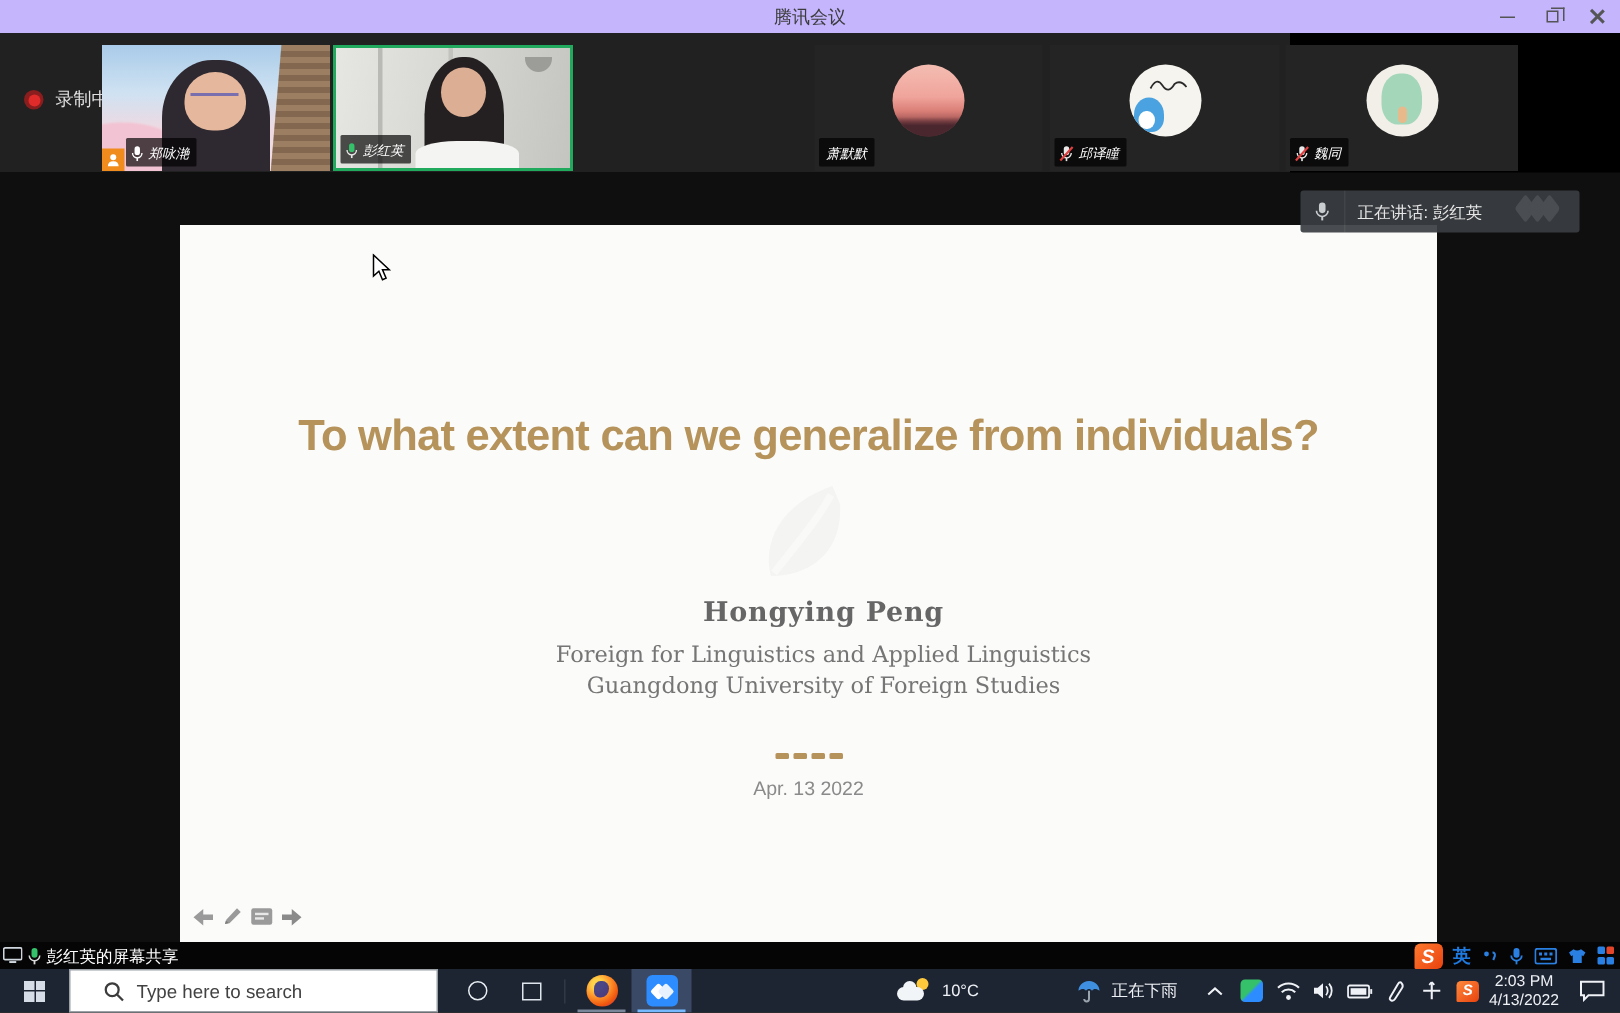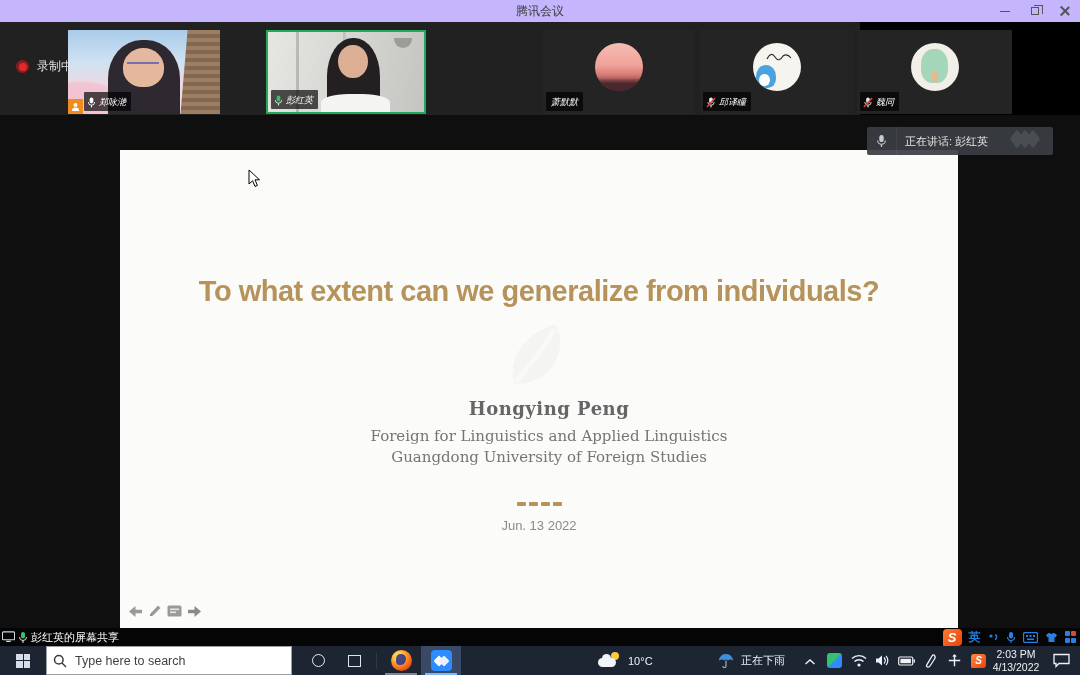--- a/index.html
+++ b/index.html
@@ -20,21 +20,21 @@
   .glyph-close:before { transform:rotate(45deg); } .glyph-close:after { transform:rotate(-45deg); }
 
   
   .video-strip { position:absolute; top:22px; left:0; width:860px; height:93px; background:#212121; }
   .recording { position:absolute; left:16px; top:36px; display:flex; align-items:center; gap:8px; }
   .rec-dot { width:13px; height:13px; border-radius:50%; background:#8a1d1d; position:relative; }
   .rec-dot:before { content:""; position:absolute; left:2.5px; top:2.5px; width:8px; height:8px; border-radius:50%; background:#e02b2b; }
   .rec-label { color:#e0e0e0; font-size:12px; }
 
   .tile { position:absolute; top:8px; height:84px; background:#242424; overflow:hidden; }
-  .tile.speaking { border:2px solid #21a95e;margin-left:44px; }
+  .tile.speaking { border:2px solid #21a95e; }
   .nametag { position:absolute; left:3px; bottom:3px; background:rgba(0,0,0,0.68); color:#fff; font-size:9px; padding:4px 5px 2px 3px; display:flex; align-items:center; gap:3px; border-radius:1px; z-index:5; white-space:nowrap;font-style:italic; }
   .nametag.noicon { padding-left:5px; }
   .host-badge { position:absolute; left:0; bottom:0; width:15px; height:15px; background:#f08c1e; display:flex; align-items:center; justify-content:center; z-index:6; }
   .mic-svg { display:block; }
 
   
   .scene1 { position:absolute; inset:0; background:linear-gradient(to bottom,#a9cbe9 0%,#cfe2f2 38%,#efd9e1 68%,#f5dfe6 100%); }
   .scene1 .blossom { position:absolute; left:0; bottom:0; width:45%; height:45%; background:radial-gradient(ellipse at 20% 80%, #f2c3d2 0 55%, transparent 60%); }
   .scene1 .building { position:absolute; right:0; top:0; width:26%; height:100%; background:repeating-linear-gradient(to bottom,#9c7f62 0 4px,#83674e 4px 8px); clip-path:polygon(18% 0,100% 0,100% 100%,0 100%); }
   .scene1 .hair { position:absolute; left:26%; top:12%; width:48%; height:100%; background:#2e2830; border-radius:46% 46% 0 0; }
@@ -92,21 +92,21 @@
   .ime-icon { color:#2a80e2; font-size:11px; display:flex; align-items:center; }
   .ime-grid { display:grid; grid-template-columns:5px 5px; grid-template-rows:5px 5px; gap:1.5px; }
   .ime-grid i { background:#2a80e2; display:block; border-radius:1px; }
   .ime-grid i.hot { background:#e2452a; }
 
   
   .taskbar { position:absolute; top:646px; left:0; width:1080px; height:29px; background:#1e2532; display:flex; align-items:center; }
   .tb-start { width:46px; height:29px; display:flex; align-items:center; justify-content:center; }
   .win-logo { display:grid; grid-template-columns:6.5px 6.5px; grid-template-rows:6.5px 6.5px; gap:1px; }
   .win-logo i { background:#d6dde6; display:block; }
-  .tb-search { width:246px; height:29px; background:#ffffff; border:1px solid #9aa0a6; display:flex; align-items:center; gap:8px; padding-left:6px; }
+  .tb-search { width:246px; height:29px; background:#ffffff; border:1px solid #9aa0a6; display:flex; align-items:center; gap:8px; padding-left:22px; }
   .tb-search input { border:none; outline:none; font-size:12.5px; color:#333; width:190px; background:transparent; font-family:"Liberation Sans",sans-serif; }
   .tb-search input::placeholder { color:#414141; }
   .tb-icon-btn { width:36px; height:29px; display:flex; align-items:center; justify-content:center; }
   .cortana-circle { width:13px; height:13px; border:1.6px solid #e8edf2; border-radius:50%; }
   .tv-box { width:13px; height:12px; border:1.4px solid #dfe5ec; position:relative; }
   .tb-sep { width:1px; height:16px; background:#46506074; margin:0 4px; }
   .app-btn { width:40px; height:29px; display:flex; align-items:center; justify-content:center; position:relative; }
   .app-btn .underline { position:absolute; bottom:0; left:4px; right:4px; height:2px; background:#7a8699; }
   .app-btn.active { background:#3a4a66; }
   .app-btn.active .underline { background:#76b9ff; }
@@ -269,21 +269,21 @@
         <div class="affil">Foreign for Linguistics and Applied Linguistics</div>
         <div class="affil">Guangdong University of  Foreign Studies</div>
       </div>
 
       <div class="dashes">
           <i></i>
           <i></i>
           <i></i>
           <i></i>
         </div>
-      <div class="slide-date">Jun. 13 2022</div>
+      <div class="slide-date">Apr. 13 2022</div>
 
       <div class="slide-nav">
         <svg width="15" height="13" viewBox="0 0 16 14">
             <path d="M8 1 L1 7 L8 13 L8 9 L15 9 L15 5 L8 5 Z" fill="#9a9a9a"></path>
           </svg>
         <svg width="14" height="14" viewBox="0 0 14 14">
             <path d="M2 12 L3 9 L10 1.5 L12.5 4 L5 11.5 Z" fill="#9a9a9a"></path>
             <path d="M2 12 L4.5 11.3 L2.6 9.6 Z" fill="#7d7d7d"></path>
           </svg>
         <svg width="15" height="12" viewBox="0 0 15 12">

